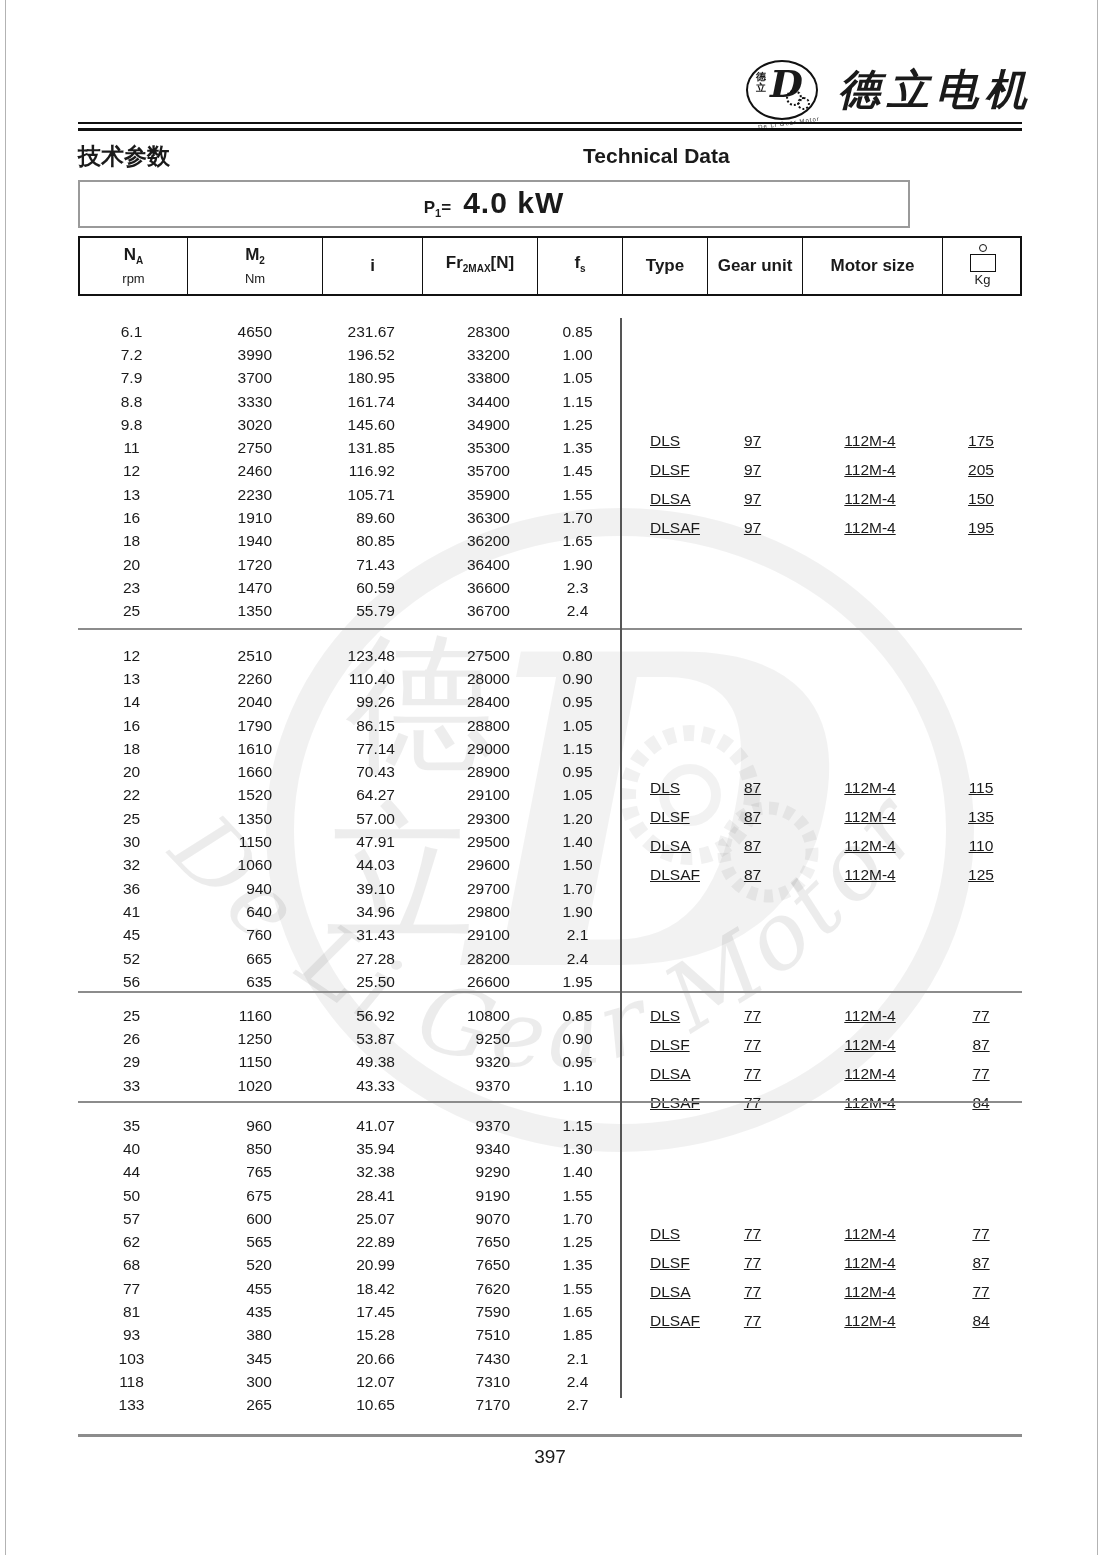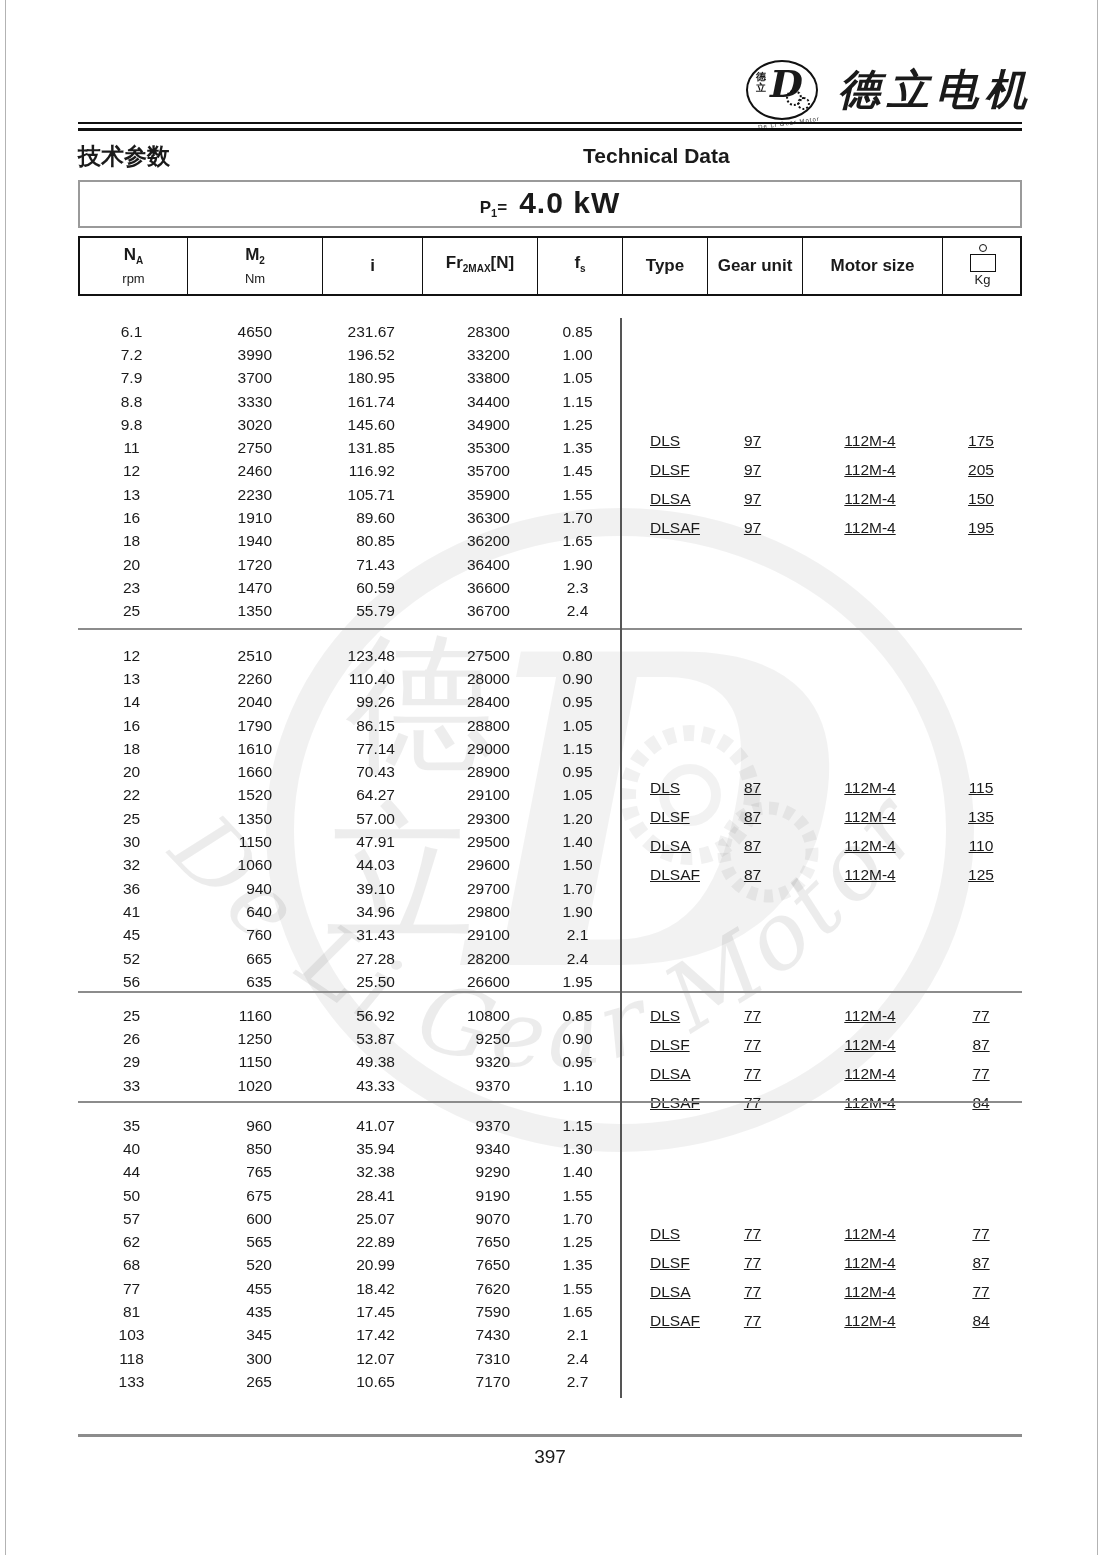--- a/index.html
+++ b/index.html
@@ -24,21 +24,21 @@
   .lc-en{position:absolute;left:-14px;bottom:-8px;width:110px;text-align:center;font-size:6px;
          letter-spacing:1px;transform:rotate(-8deg);color:#333;}
   .brand-name{font-family:"DejaVu Serif", serif;font-weight:bold;font-size:42px;letter-spacing:7px;
               white-space:nowrap;font-style:italic;}
 
   .rule{position:absolute;left:78px;top:122px;width:944px;height:4px;
         border-top:2px solid #111;border-bottom:3px solid #111;}
   .title-cn{position:absolute;left:78px;top:141px;font-size:23px;font-weight:bold;}
   .title-en{position:absolute;left:583px;top:144px;font-size:21px;font-weight:bold;}
 
-  .power-box{position:absolute;left:78px;top:180px;width:944px;height:48px;border:2px solid #9a9a9a;
+  .power-box{position:absolute;left:78px;top:180px;width:832px;height:48px;border:2px solid #9a9a9a;
              box-sizing:border-box;display:flex;align-items:baseline;justify-content:center;gap:12px;padding-top:4px;}
   .p-label{font-weight:bold;font-size:17px;}
   .p-label sub{font-size:11px;}
   .p-value{font-weight:bold;font-size:30px;letter-spacing:1px;}
 
   
   .thead{position:absolute;left:78px;top:236px;width:944px;height:60px;display:grid;
          grid-template-columns:107px 135px 100px 115px 85px 85px 95px 140px 80px;
          border:2px solid #111;box-sizing:border-box;}
   .th{border-left:1px solid #111;display:flex;flex-direction:column;align-items:center;justify-content:center;gap:1px;}
@@ -524,23 +524,30 @@
             <span class="dc c5">1.55</span>
           </div>
           <div class="drow">
             <span class="dc c1">81</span>
             <span class="dc c2">435</span>
             <span class="dc c3">17.45</span>
             <span class="dc c4">7590</span>
             <span class="dc c5">1.65</span>
           </div>
           <div class="drow">
+            <span class="dc c1">93</span>
+            <span class="dc c2">380</span>
+            <span class="dc c3">15.28</span>
+            <span class="dc c4">7510</span>
+            <span class="dc c5">1.85</span>
+          </div>
+          <div class="drow">
             <span class="dc c1">103</span>
             <span class="dc c2">345</span>
-            <span class="dc c3">17.42</span>
+            <span class="dc c3">20.66</span>
             <span class="dc c4">7430</span>
             <span class="dc c5">2.1</span>
           </div>
           <div class="drow">
             <span class="dc c1">118</span>
             <span class="dc c2">300</span>
             <span class="dc c3">12.07</span>
             <span class="dc c4">7310</span>
             <span class="dc c5">2.4</span>
           </div>

